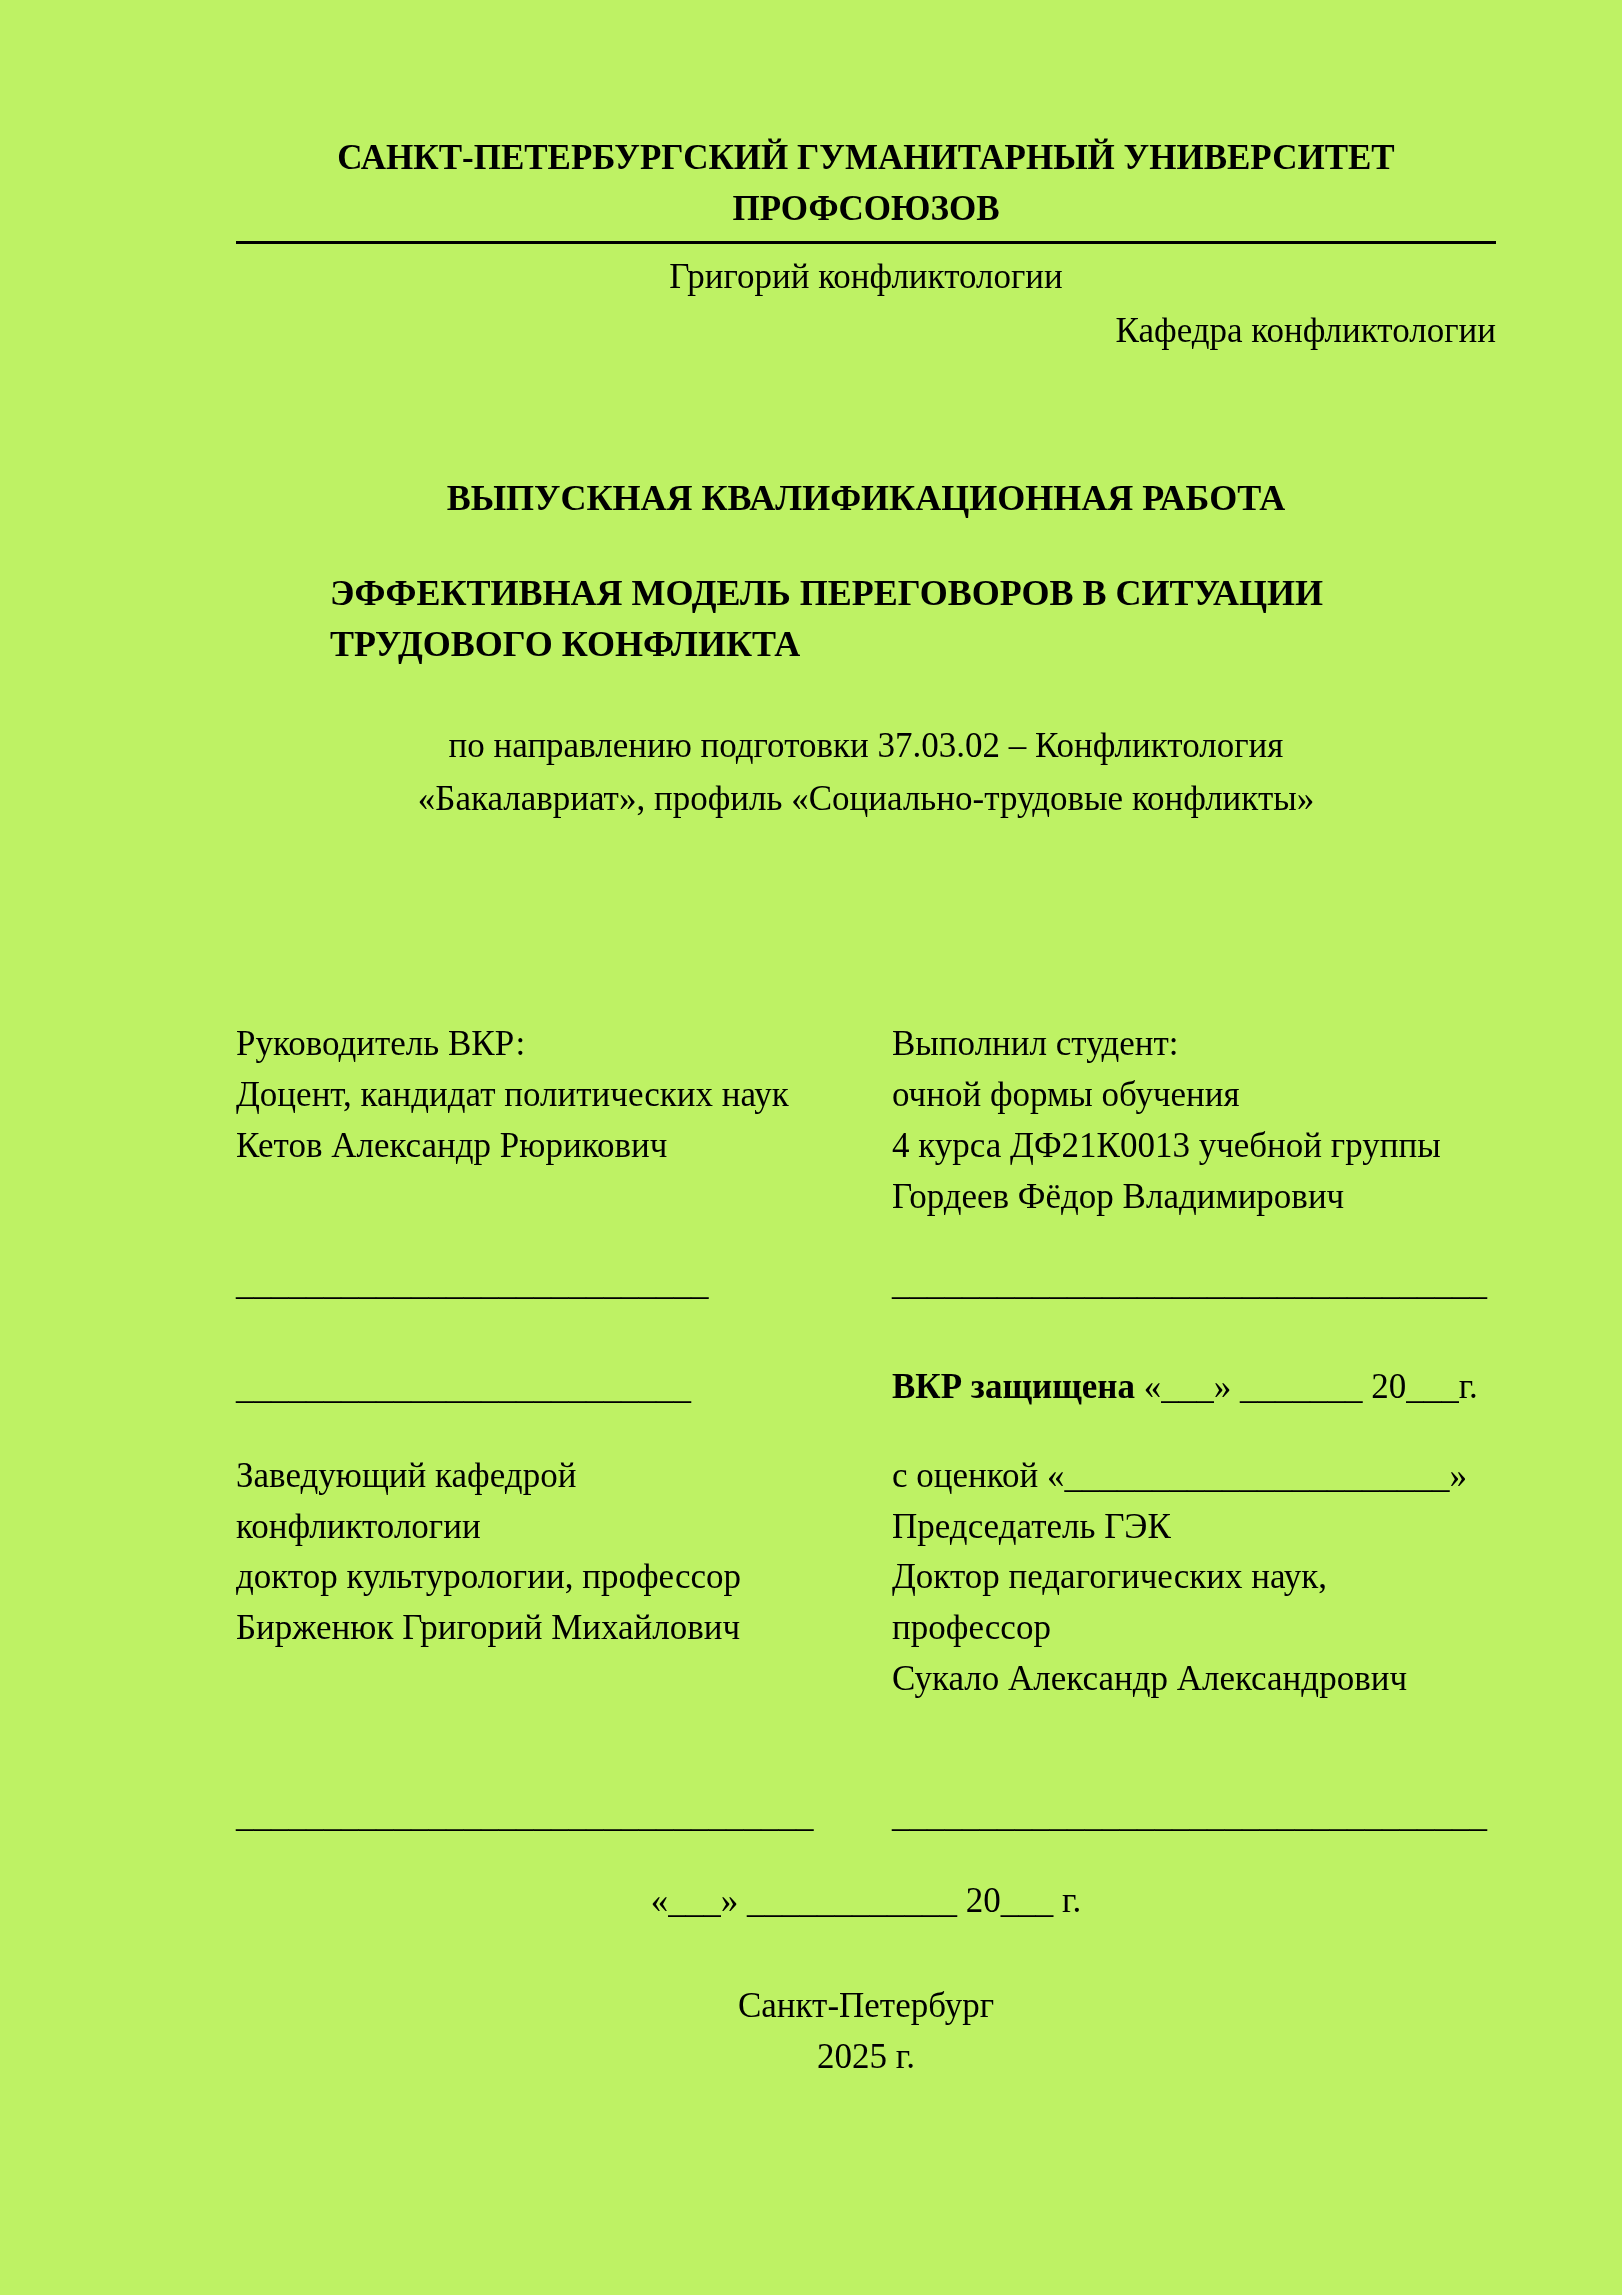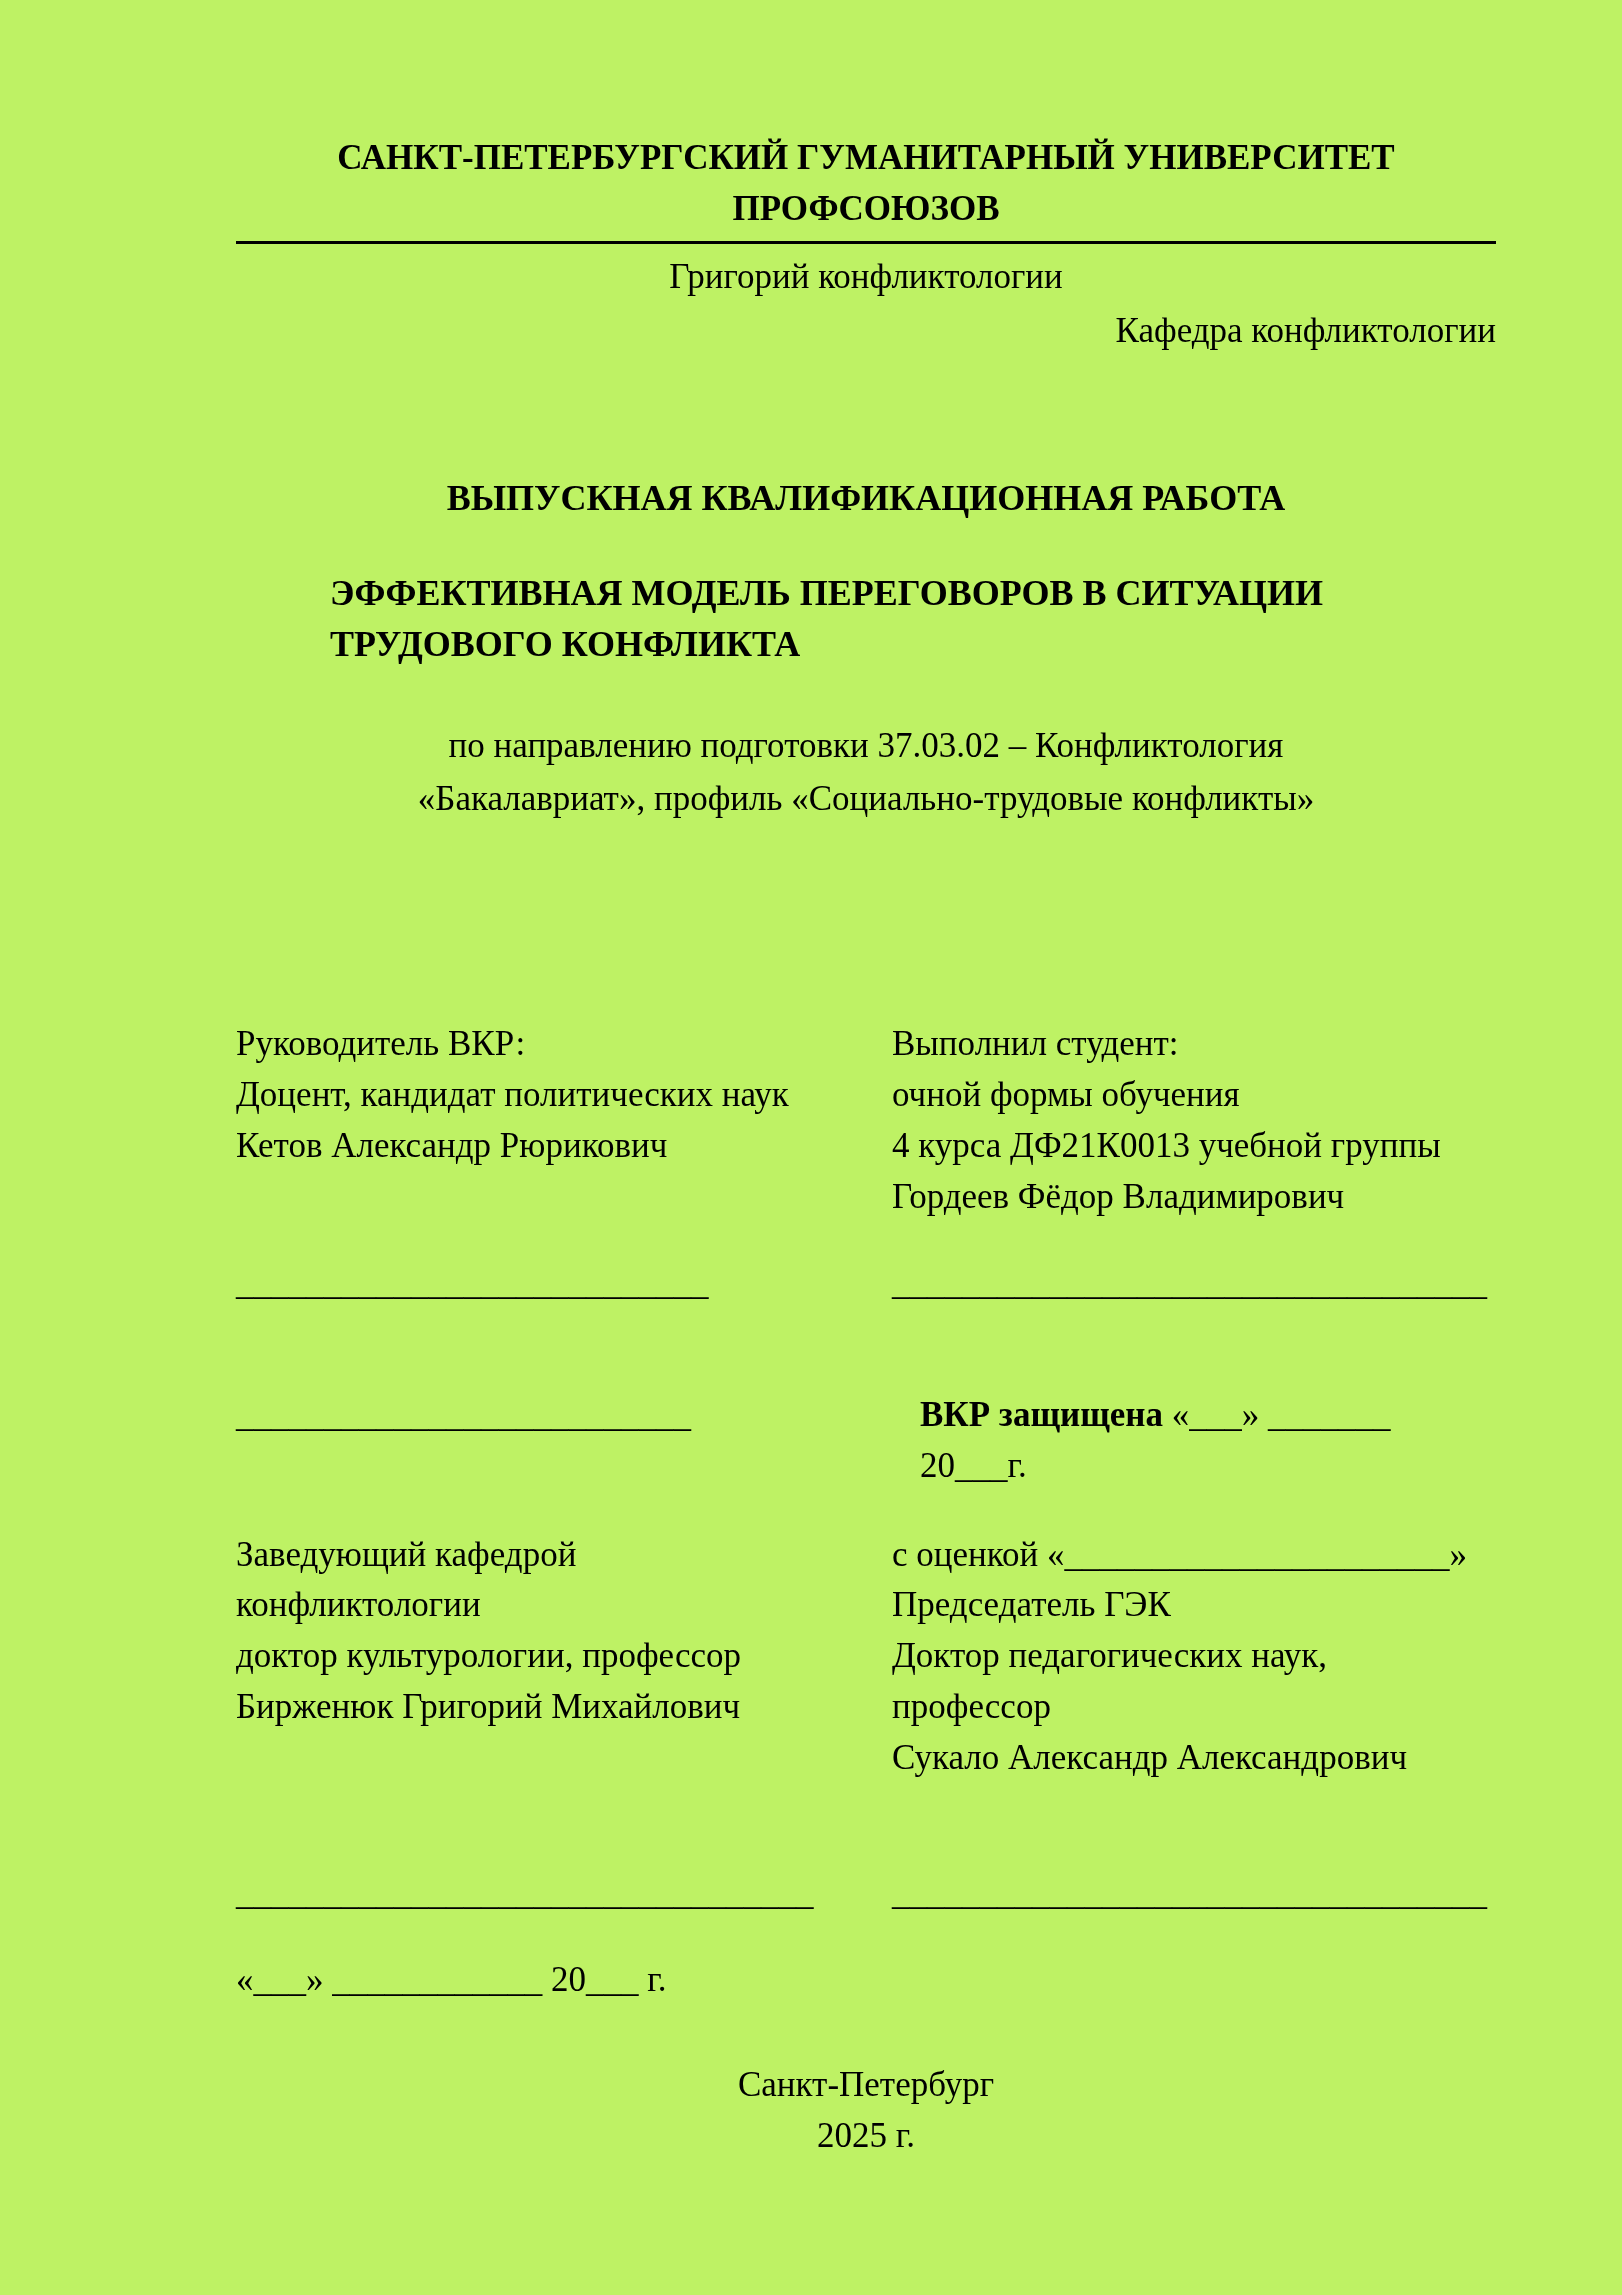--- a/index.html
+++ b/index.html
@@ -63,24 +63,24 @@
   }
   .col-left {
     width: 656px;
     flex-shrink: 0;
   }
   .col-right {
     flex: 1;
   }
   .parties-row { margin-top: 195px; }
   .sig-row1   { margin-top: 36px; }
-  .defense-row{ margin-top: 81px; gap: 28px; }
+  .defense-row{ margin-top: 53px; }
   .officials-row { margin-top: 38px; }
   .sig-row2   { margin-top: 85px; }
-  .date-line  { margin-top: 36px; }
+  .date-line  { margin-top: 36px; text-align: center; }
   .sig {
     white-space: nowrap;
     letter-spacing: 0;
   }
   .b { font-weight: bold; }
   .footer-city {
     text-align: center;
     margin-top: 54px;
   }
   .footer-year {

